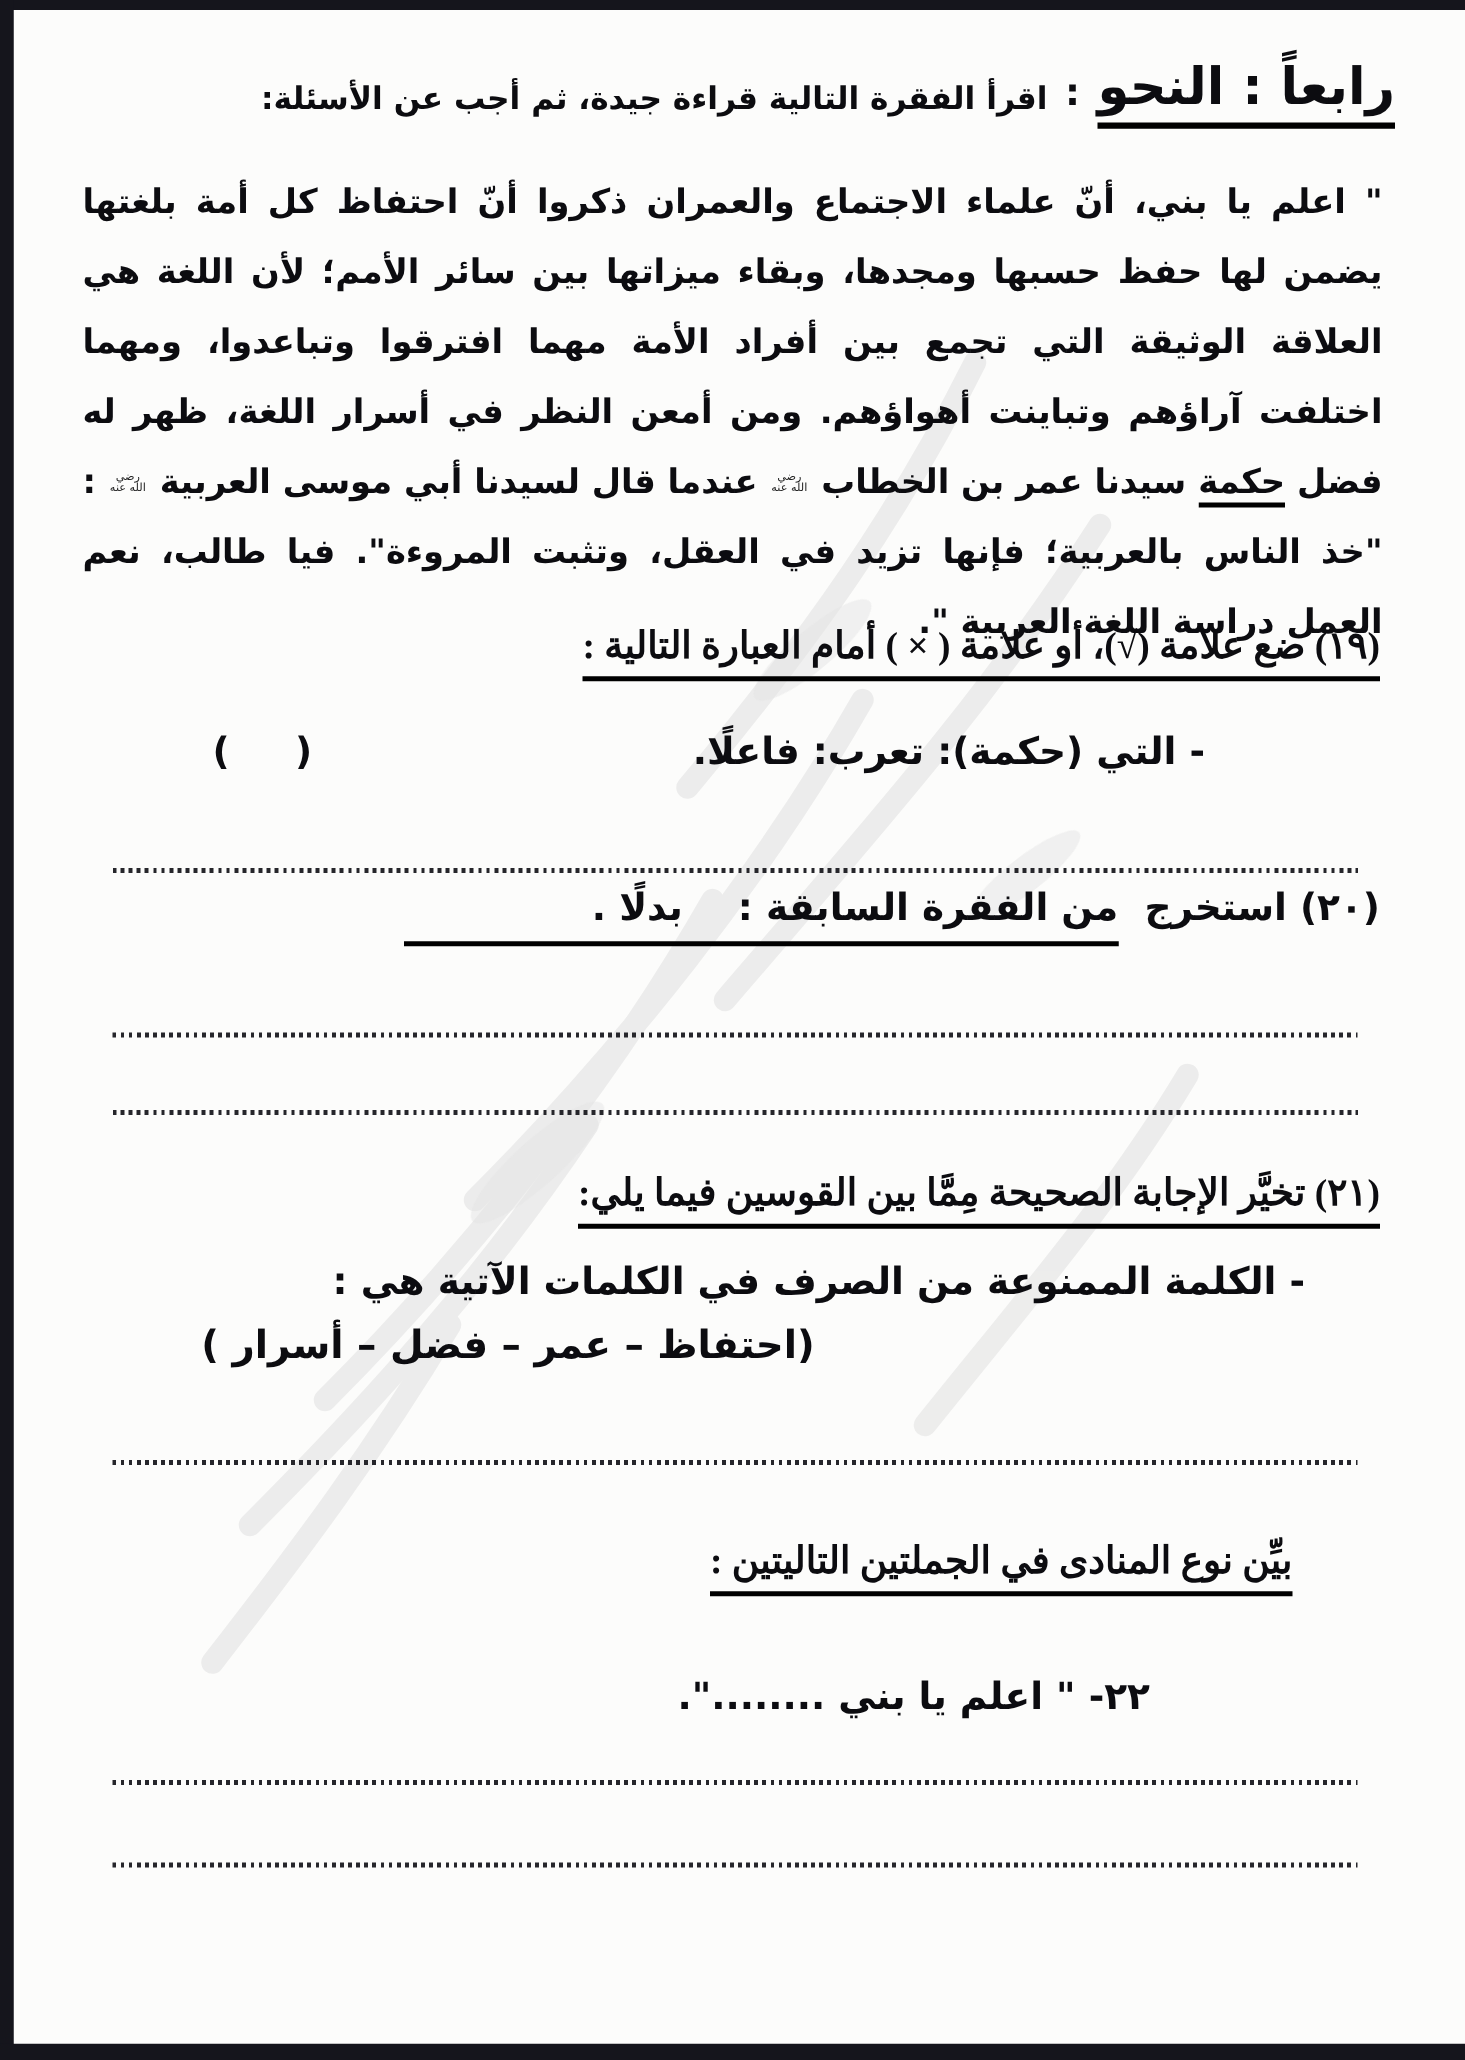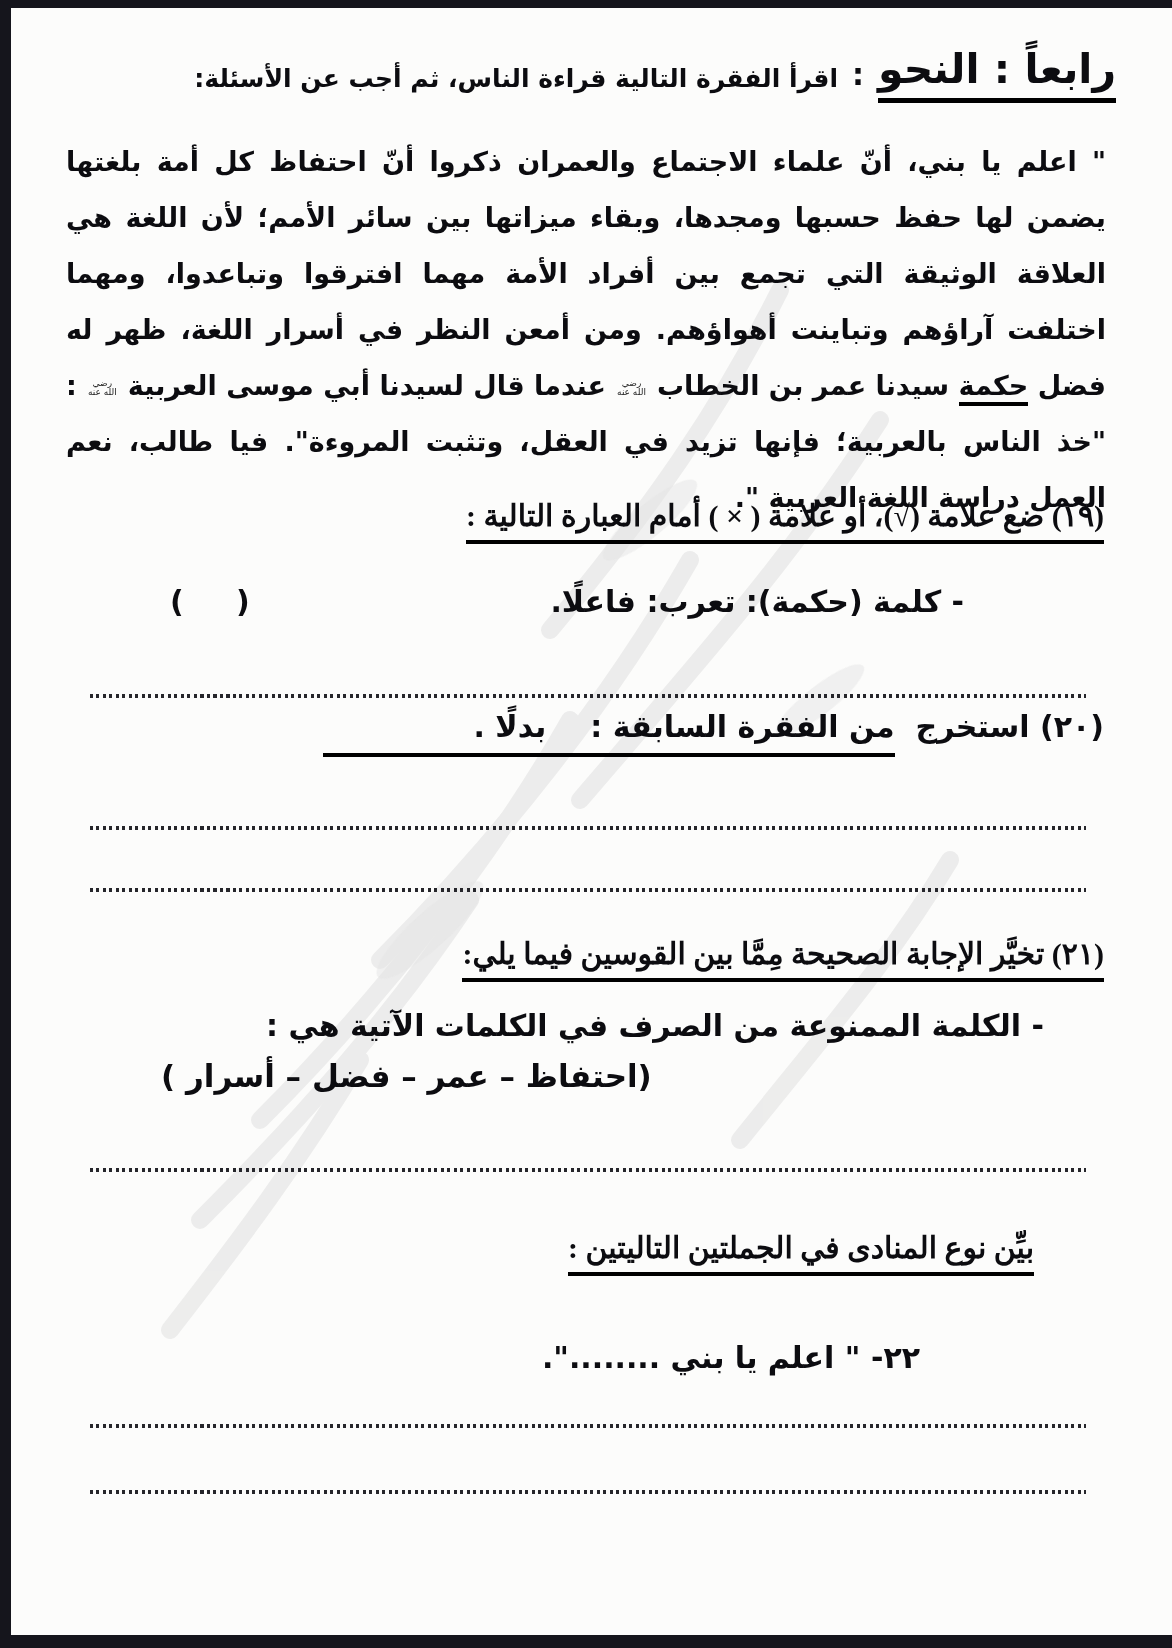--- a/index.html
+++ b/index.html
@@ -74,39 +74,39 @@
     </g>
   </svg>
 
   <div class="bar-top"></div>
   <div class="bar-left"></div>
   <div class="bar-bottom"></div>
 
   <div class="header">
     <span class="section-title">رابعاً : النحو</span>
     <span class="section-colon">:</span>
-    <span class="section-instruction">اقرأ الفقرة التالية قراءة الناس، ثم أجب عن الأسئلة:</span>
+    <span class="section-instruction">اقرأ الفقرة التالية قراءة جيدة، ثم أجب عن الأسئلة:</span>
   </div>
 
   <p class="passage">
     <span>" اعلم يا بني، أنّ علماء الاجتماع والعمران ذكروا أنّ احتفاظ كل أمة بلغتها يضمن لها حفظ حسبها ومجدها، وبقاء ميزاتها بين سائر الأمم؛ لأن اللغة هي العلاقة الوثيقة التي تجمع بين أفراد الأمة مهما افترقوا وتباعدوا، ومهما اختلفت آراؤهم وتباينت أهواؤهم. ومن أمعن النظر في أسرار اللغة، ظهر له فضل</span>
     <span class="uword">حكمة</span>
     <span>سيدنا عمر بن الخطاب</span>
     <span class="honorific">رضي الله عنه</span>
     <span>عندما قال لسيدنا أبي موسى العربية</span>
     <span class="honorific">رضي الله عنه</span>
     <span>: "خذ الناس بالعربية؛ فإنها تزيد في العقل، وتثبت المروءة". فيا طالب، نعم العمل دراسة اللغة العربية ".</span>
   </p>
 
   <div class="q19 q-heading">
     <span class="underline">(١٩) ضع علامة (√)، أو علامة ( × ) أمام العبارة التالية :</span>
   </div>
 
   <div class="q19-row">
-    <span>- كلمة (حكمة): تعرب: فاعلًا.</span>
+    <span>- التي (حكمة): تعرب: فاعلًا.</span>
     <span class="brackets">(     )</span>
   </div>
 
   <div class="dotted d1"></div>
 
   <div class="q20 q-heading">
     <span>(٢٠) استخرج</span>&nbsp;
     <span class="u20"><span>من الفقرة السابقة :</span><span class="q20-gap"></span><span>بدلًا .</span></span>
   </div>
 

